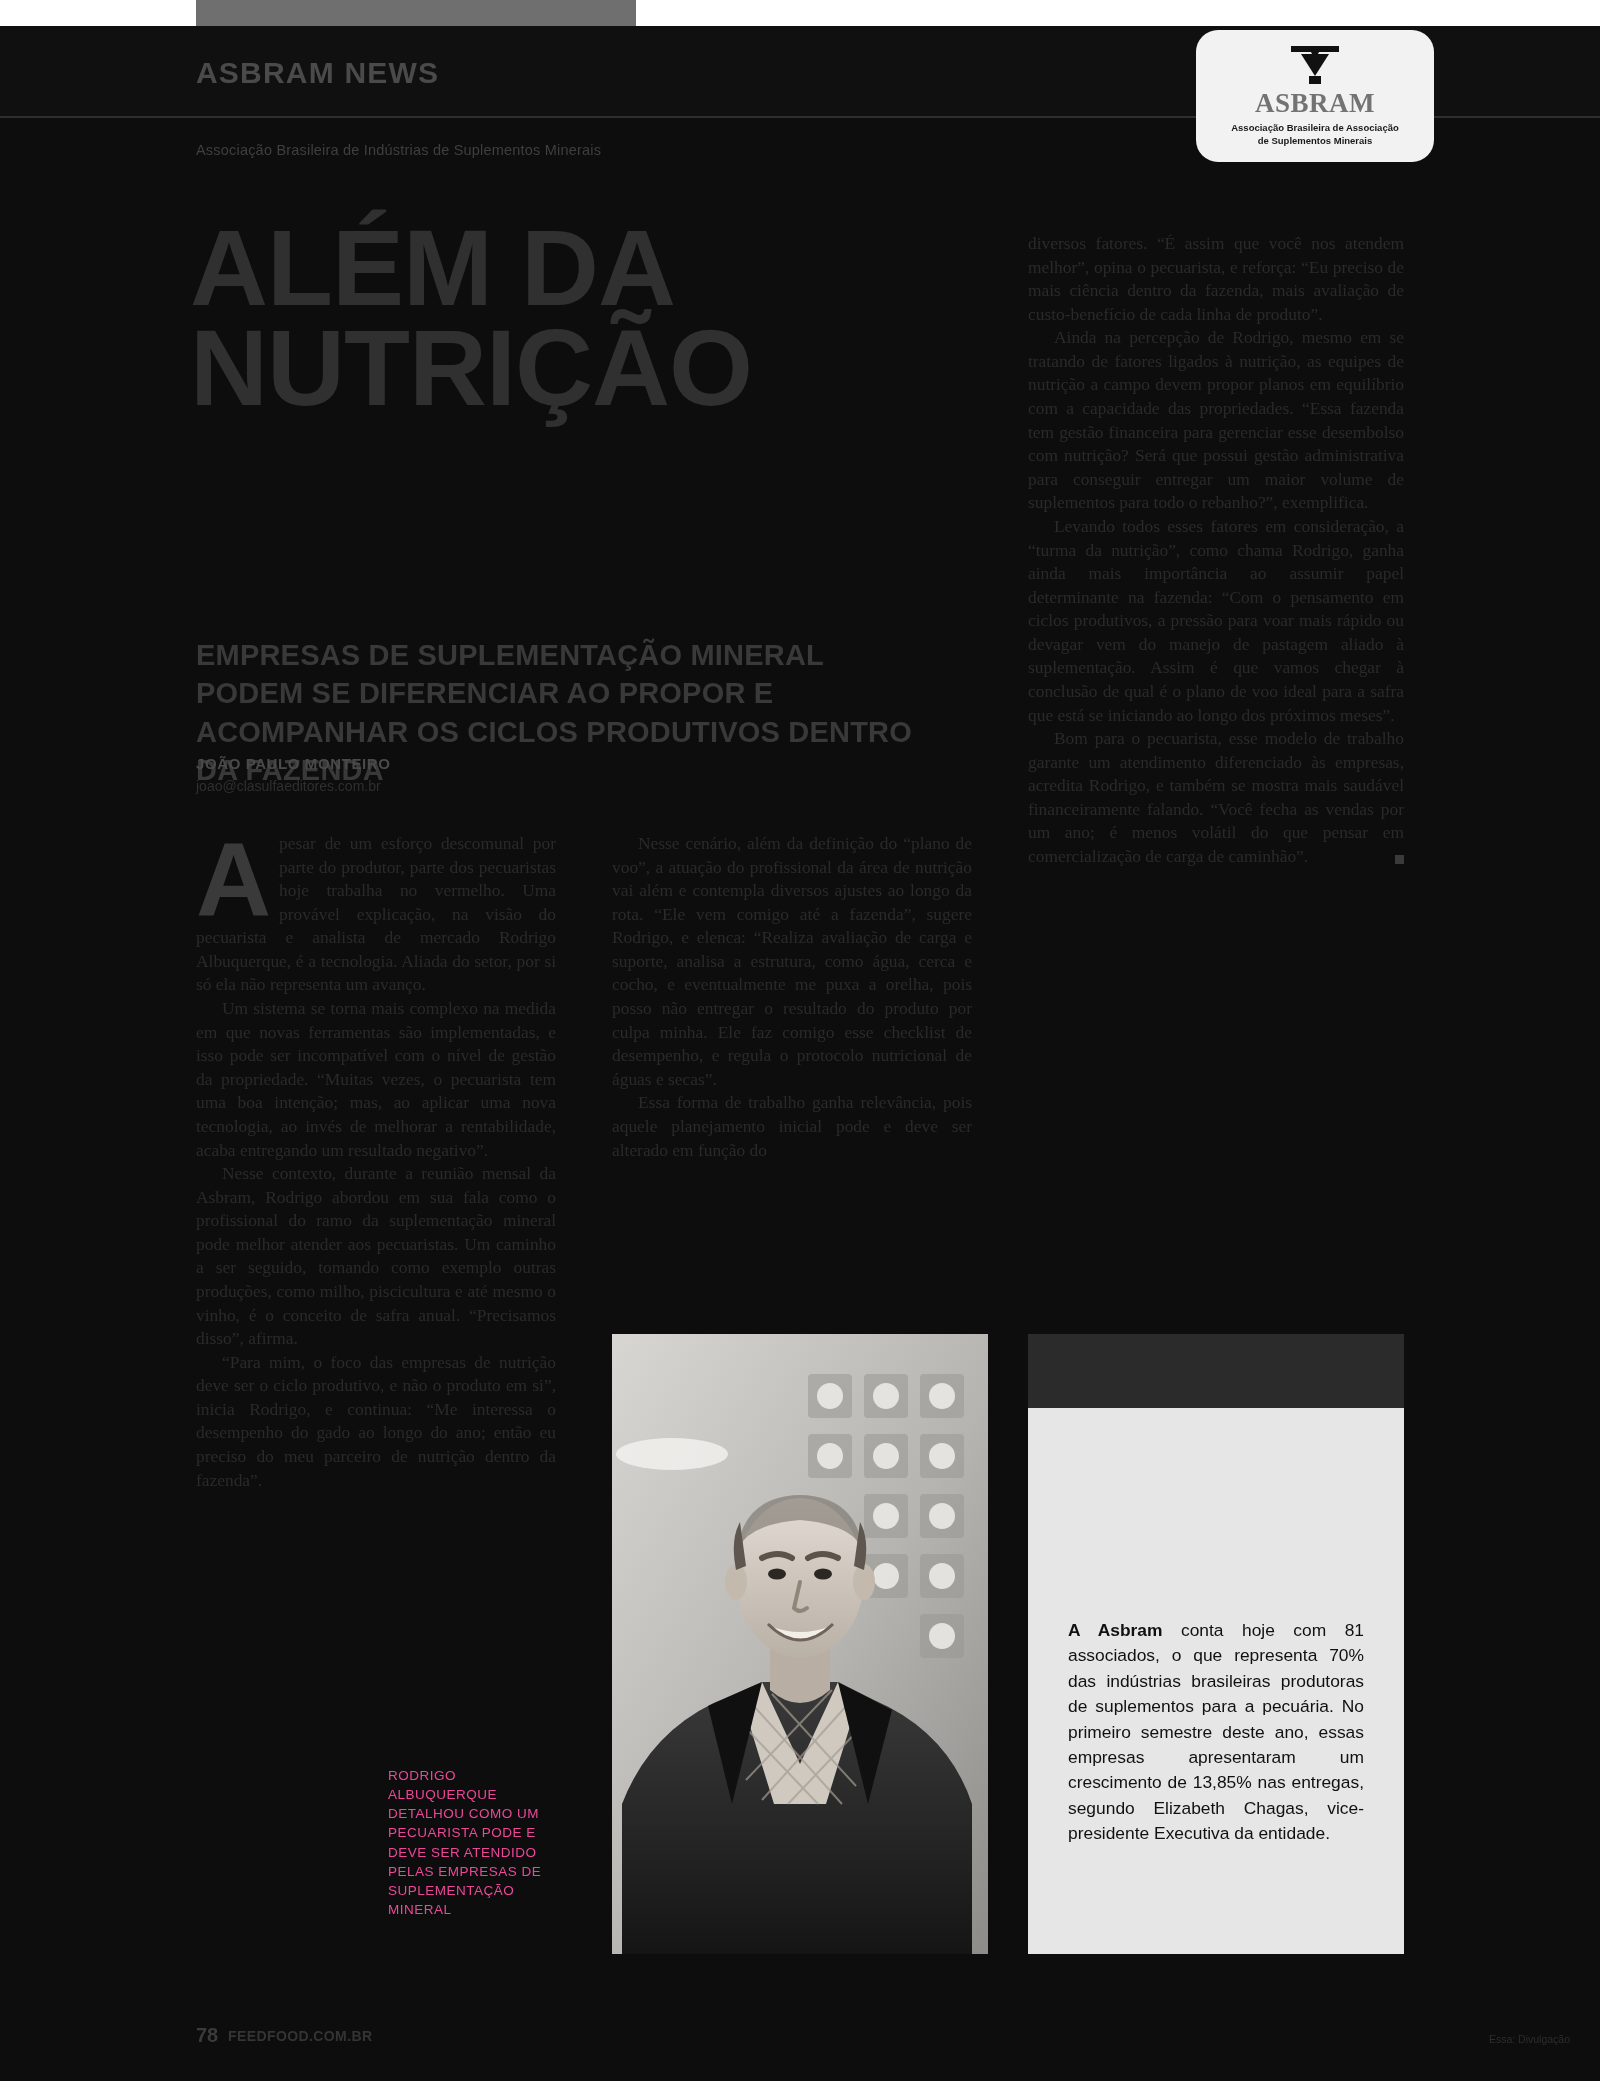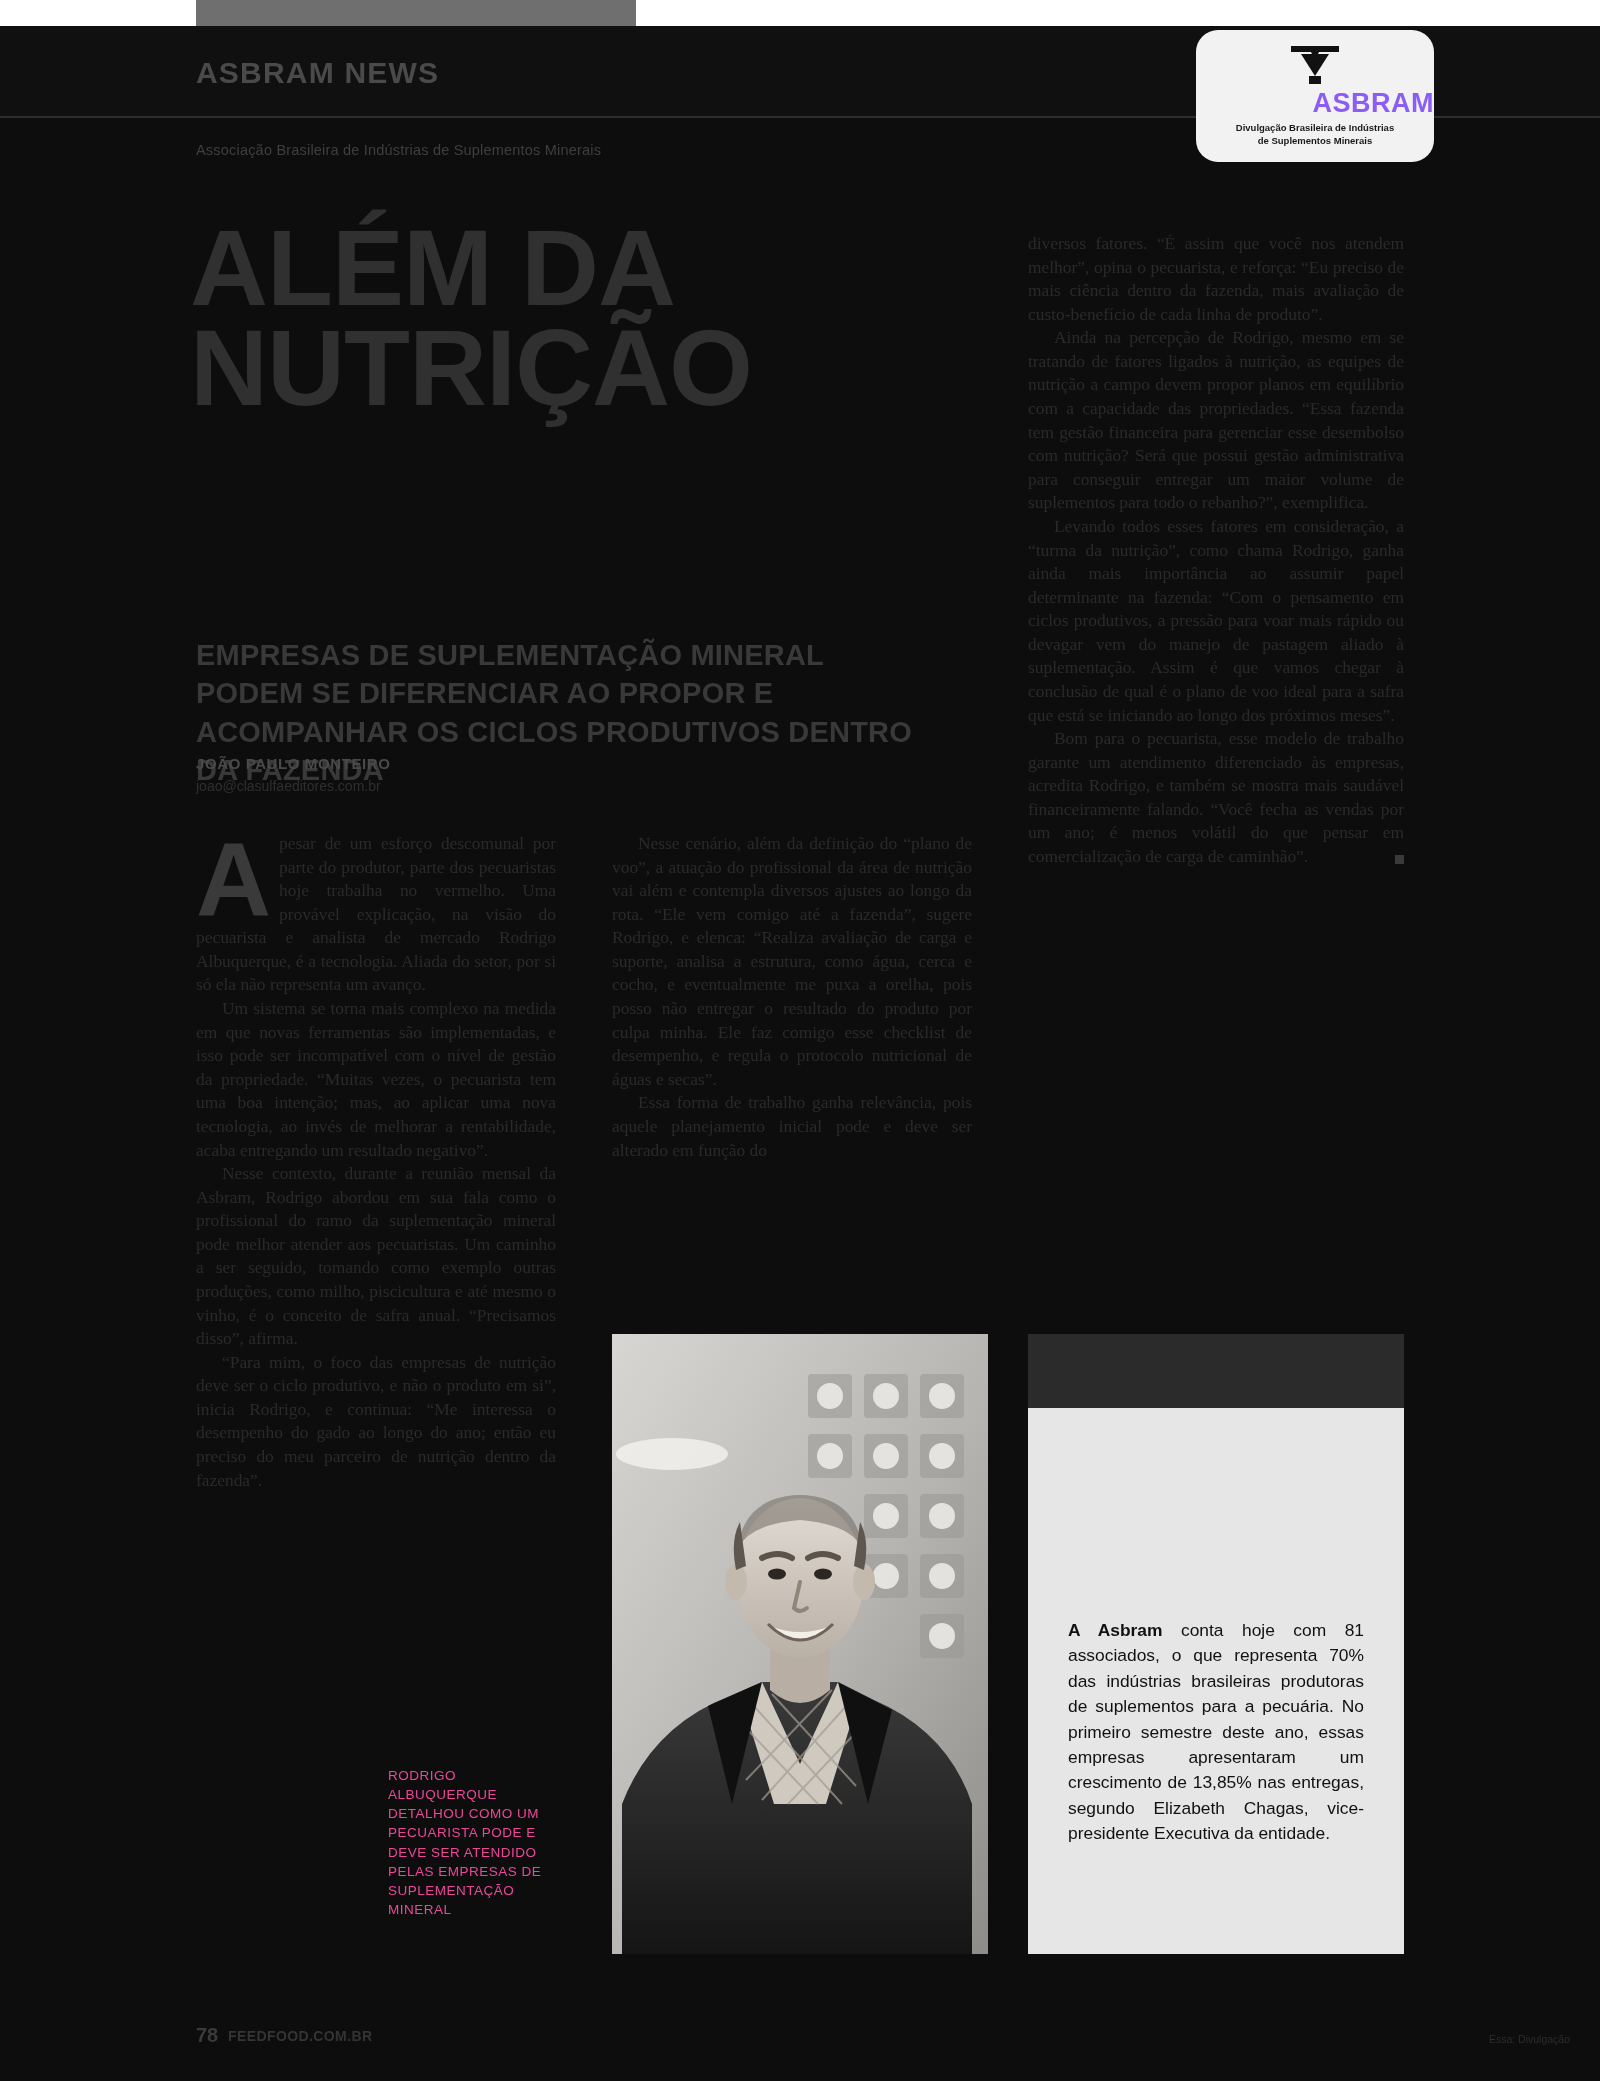--- a/index.html
+++ b/index.html
@@ -76,26 +76,26 @@
   .logo-mark {
     position: absolute;
     left: 50%; top: 16px;
     transform: translateX(-50%);
     width: 56px; height: 40px;
   }
   .logo-word {
     position: absolute;
     left: 0; top: 58px;
     width: 238px;
-    text-align: right;
-    font-family: Liberation Sans, sans-serif;
+    text-align: center;
+    font-family: Liberation Serif, serif;
     font-weight: bold;
     font-size: 27px;
     letter-spacing: 0.5px;
-    color: #8b5cf6;
+    color: #737373;
   }
   .logo-line1, .logo-line2 {
     position: absolute;
     left: 0;
     width: 238px;
     text-align: center;
     font-family: "Liberation Sans", sans-serif;
     font-size: 9.5px;
     font-weight: bold;
     color: #1a1a1a;
@@ -277,21 +277,21 @@
   <div class="brand">ASBRAM NEWS</div>
   <div class="brand-sub">Associação Brasileira de Indústrias de Suplementos Minerais</div>
 
   <div class="logo-badge">
     <svg class="logo-mark" viewBox="0 0 56 40">
       <path d="M4 0 L52 0 L52 6 L32 6 L28 14 L24 6 L4 6 Z" fill="#111"></path>
       <path d="M14 8 L42 8 L28 30 Z" fill="#111"></path>
       <path d="M22 30 L34 30 L34 38 L22 38 Z" fill="#111"></path>
     </svg>
     <div class="logo-word">ASBRAM</div>
-    <div class="logo-line1">Divulgação Brasileira de Indústrias</div>
+    <div class="logo-line1">Associação Brasileira de Associação</div>
     <div class="logo-line2">de Suplementos Minerais</div>
   </div>
 
   <div class="headline">ALÉM DA NUTRIÇÃO</div>
   <div class="deck">EMPRESAS DE SUPLEMENTAÇÃO MINERAL PODEM SE DIFERENCIAR AO PROPOR E ACOMPANHAR OS CICLOS PRODUTIVOS DENTRO DA FAZENDA</div>
   <div class="byline">JOÃO PAULO MONTEIRO</div>
   <div class="byline-mail">joao@clasulfaeditores.com.br</div>
 
   <div class="col col1">
     <p class="first">

